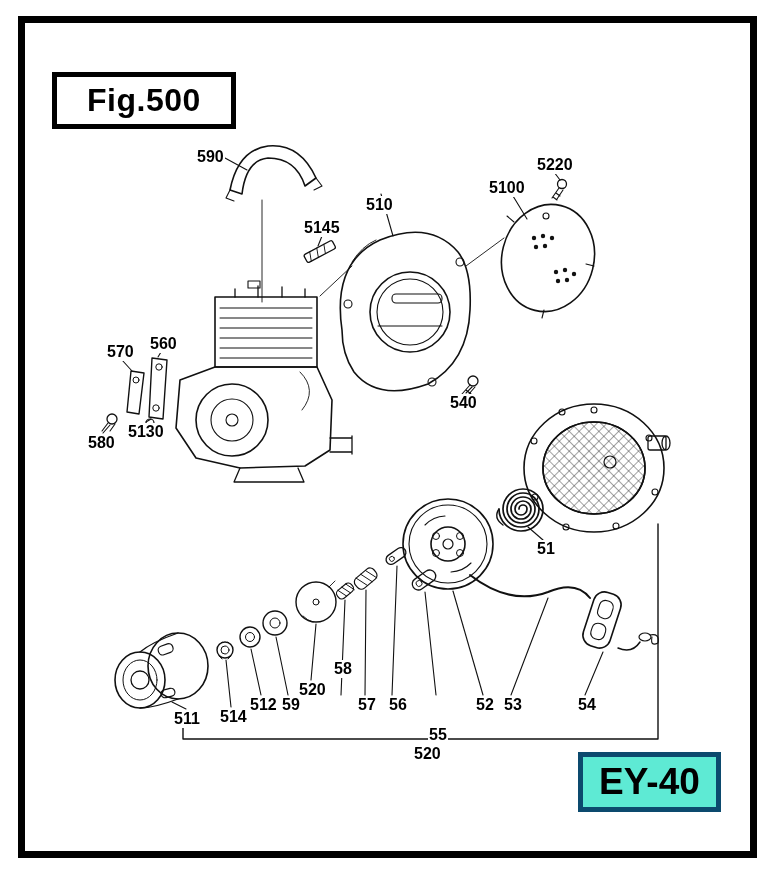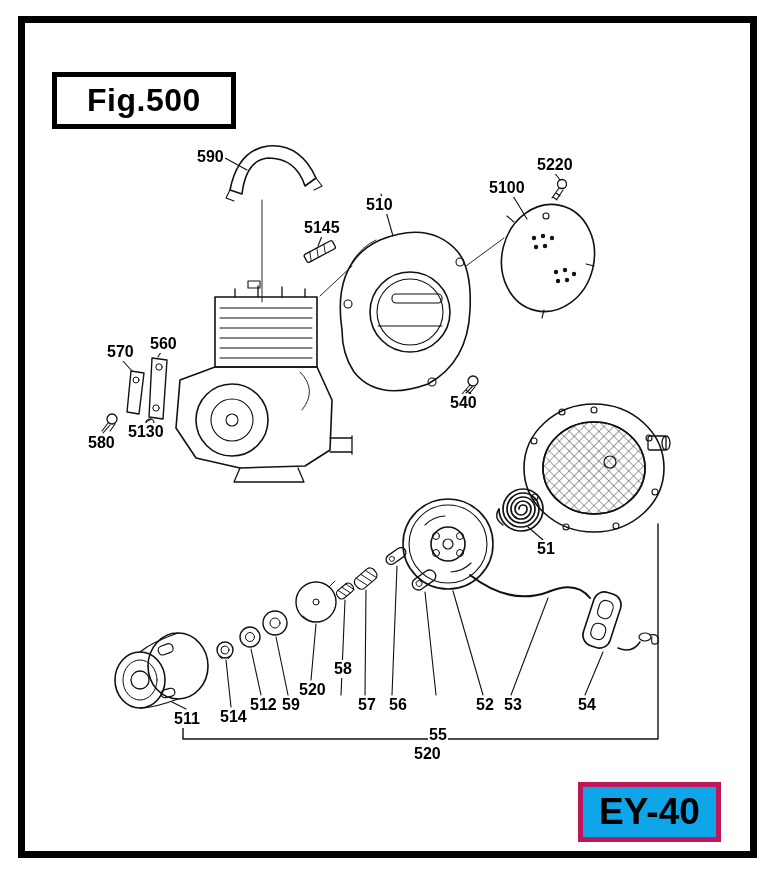--- a/index.html
+++ b/index.html
@@ -25,26 +25,26 @@
     border: 5px solid #000;
     padding: 5px 30px;
     font-size: 32px;
     font-weight: bold;
     letter-spacing: 0.5px;
     background: #fff;
     z-index: 3;
   }
   .model-box {
     position: absolute;
-    left: 578px; top: 782px;
-    border: 5px solid #be185d;
+    left: 578px; top: 752px;
+    border: 5px solid #0c4a6e;
     padding: 4px 16px;
     font-size: 37px;
     font-weight: bold;
-    background: #0ea5e9;
+    background: #5eead4;
     z-index: 3;
   }
   svg.diagram { position: absolute; left: 0; top: 0; z-index: 1; }
   #labels-layer { position: absolute; inset: 0; z-index: 2; }
   .part-label {
     position: absolute;
     font-size: 16px;
     font-weight: bold;
     white-space: nowrap;
     background: #fff;

